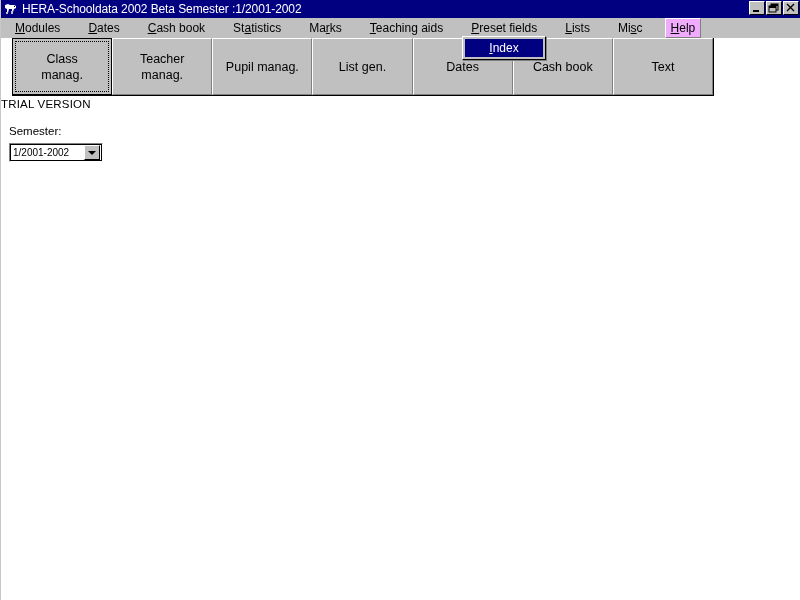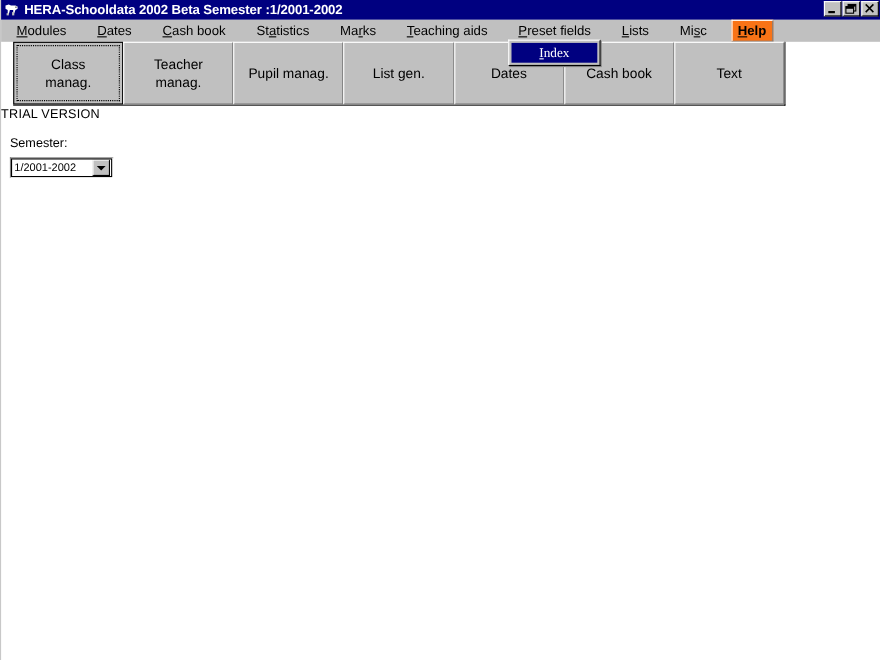--- a/index.html
+++ b/index.html
@@ -37,21 +37,21 @@
     width: 16px;
     height: 16px;
     margin-left: 2px;
     margin-right: 3px;
     flex: 0 0 auto;
     display: block;
   }
   #title-text {
     color: #ffffff;
     font-size: 12px;
-    font-weight: bold;
+    font-weight: normal;
     font-family: "Liberation Sans", sans-serif;
     letter-spacing: -0.1px;
     white-space: nowrap;
     line-height: 18px;
   }
   #window-controls {
     position: absolute;
     right: 2px;
     top: 1px;
     display: flex;
@@ -95,22 +95,21 @@
     border: 1px solid transparent;
     box-sizing: border-box;
     cursor: default;
     font-family: "Liberation Sans", sans-serif;
   }
   .menu-item.open {
     border-top: 1px solid #ffffff;
     border-left: 1px solid #ffffff;
     border-right: 1px solid #808080;
     border-bottom: 1px solid #808080;
-    background: #f97316;
-    font-weight: bold;
+    background: #f0abfc;
   }
   .menu-item u { text-decoration: underline; }
 
   
   #toolbar-panel {
     position: absolute;
     left: 11px;
     top: 38px;
     width: 702px;
     height: 58px;
@@ -169,21 +168,21 @@
     box-shadow: 1px 1px 0 #808080;
   }
   .dropdown-item {
     background: #000080;
     color: #ffffff;
     font-size: 12px;
     text-align: center;
     padding: 2px 4px;
     line-height: 14px;
     cursor: default;
-    font-family: Liberation Serif, serif;
+    font-family: Liberation Sans, sans-serif;
     white-space: nowrap;
   }
   .dropdown-item u { text-decoration: underline; }
 
   
   #trial-version {
     position: absolute;
     left: 0;
     top: 98px;
     width: 650px;

